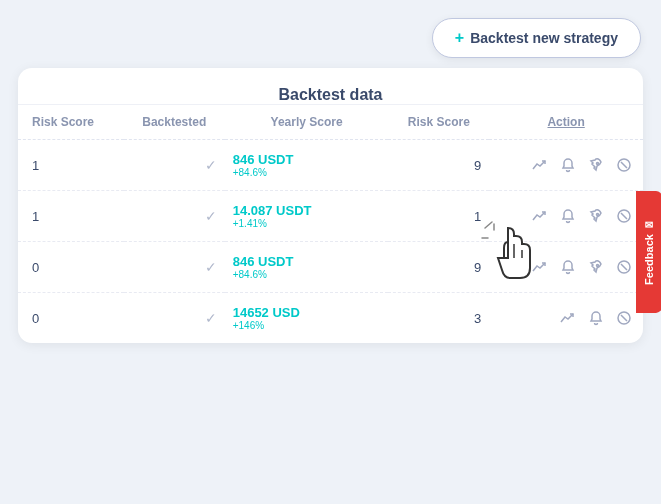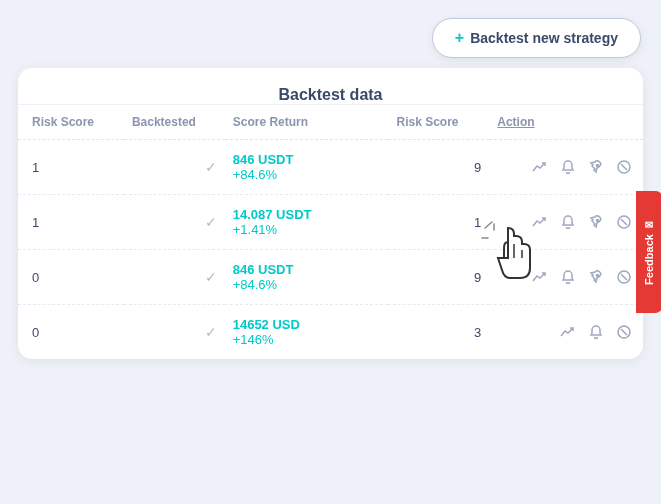--- a/index.html
+++ b/index.html
@@ -53,21 +53,21 @@
     table {
       width: 100%;
       border-collapse: collapse;
     }
 
     thead tr th {
       font-size: 12px;
       font-weight: 600;
       color: #8a95b0;
       padding: 10px 8px;
-      text-align: left;
+      text-align: center;
       border-bottom: 1px dashed #e0e4ef;
       white-space: nowrap;
     }
     thead tr th:first-child { text-align: left; padding-left: 14px; }
 
     tbody tr {
       border-bottom: 1px dashed #e8eaf2;
     }
     tbody tr:last-child { border-bottom: none; }
 
@@ -80,21 +80,21 @@
     }
     tbody tr td:first-child { padding-left: 14px; text-align: left; }
 
     .yearly-return-val {
       color: #00c9c9;
       font-weight: 600;
       font-size: 13px;
     }
     .yearly-return-pct {
       color: #00c9c9;
-      font-size: 13px;
+      font-size: 10px;
     }
     .yearly-return-cell {
       text-align: left;
     }
 
     .check-icon {
       color: #b0b8cc;
       font-size: 14px;
     }
 
@@ -178,21 +178,21 @@
 </div>
 
 <div class="main-card">
   <div class="card-title">Backtest data</div>
 
   <table>
     <thead>
       <tr>
         <th class="risk-score-col">Risk Score</th>
         <th class="backtested-col">Backtested</th>
-        <th class="yearly-col">Score Return</th>
+        <th class="yearly-col">Yearly Score</th>
         <th class="risk2-col">Risk Score</th>
         <th class="action-col">Action</th>
       </tr>
     </thead>
     <tbody>
 
       <tr>
         <td>1</td>
         <td>
           <span class="check-icon">✓</span>

